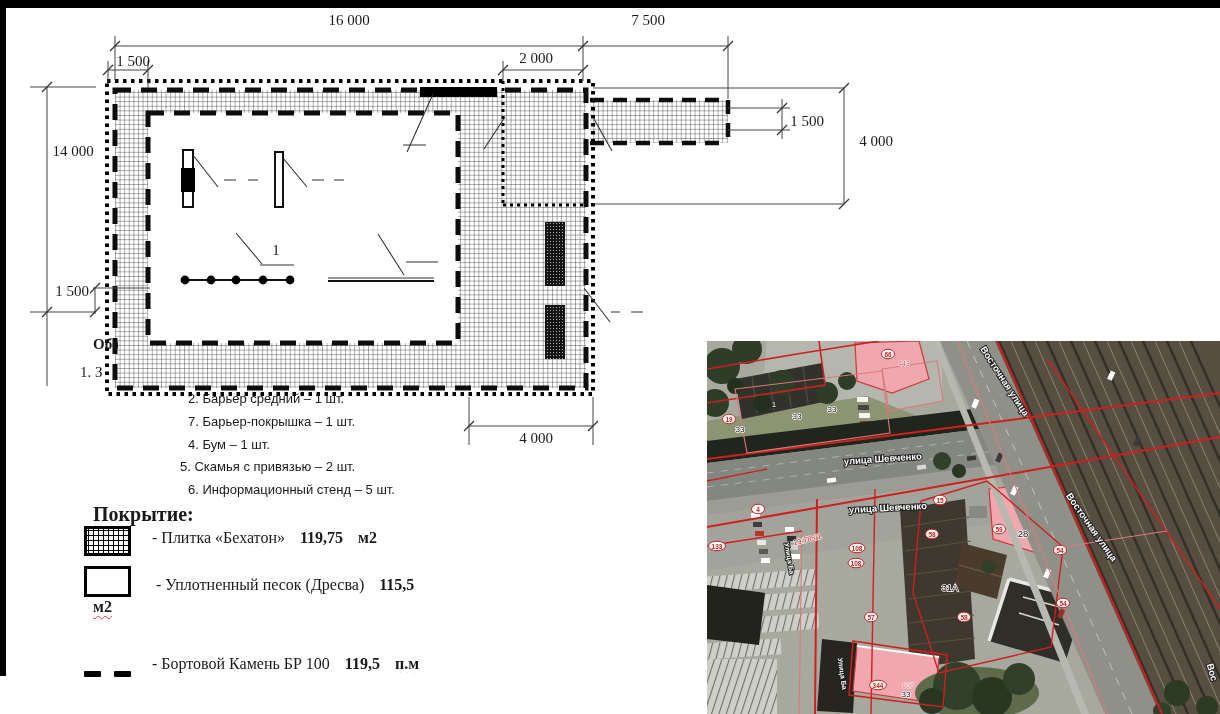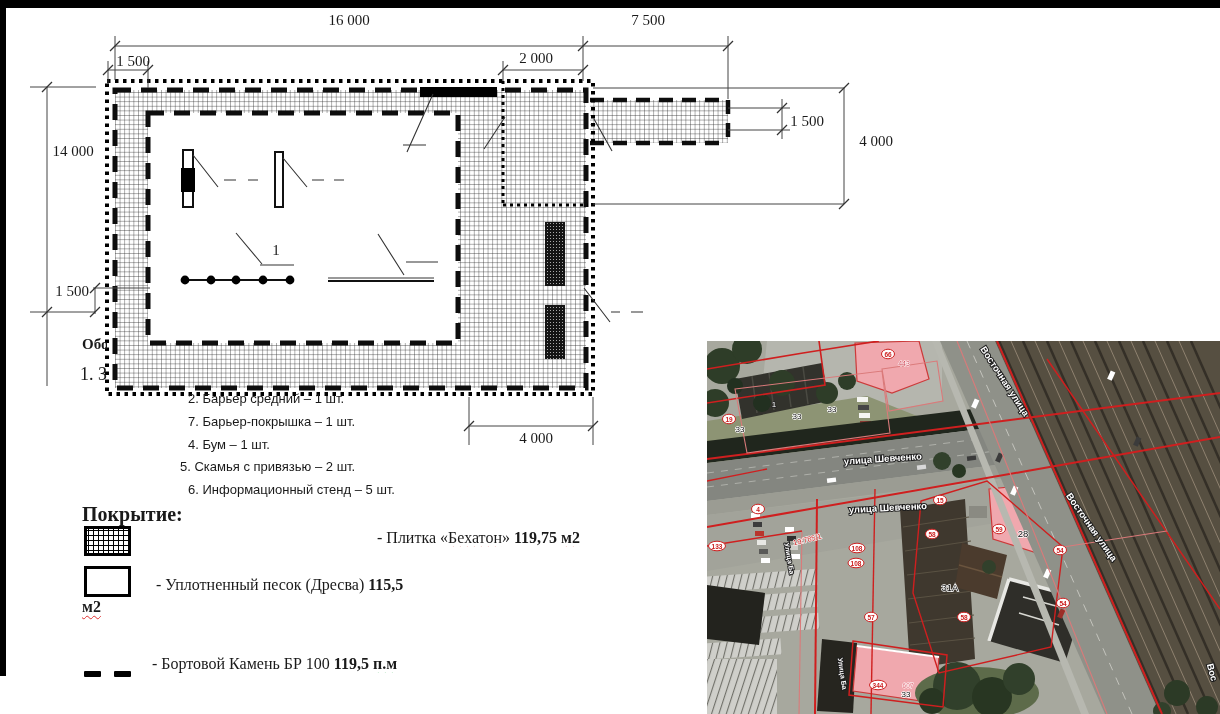--- a/index.html
+++ b/index.html
@@ -1,21 +1,21 @@
 <!DOCTYPE html>
 <html><head>
 <meta charset="utf-8">
 <style>
   html,body{margin:0;padding:0;}
   body{width:1220px;height:714px;position:relative;overflow:hidden;background:#ffffff;
        font-family:"Liberation Serif", serif;color:#1a1a1a;}
   .abs{position:absolute;}
   .serif{font-family:"Liberation Serif", serif;}
   .sans{font-family:"Liberation Sans", sans-serif;}
-  .b{font-weight:bold;}
+  .b{font-weight:bold;margin-left:11px;}
   .nowrap{white-space:nowrap;overflow:hidden;}
   .wavy-red{text-decoration:underline;text-decoration-style:wavy;text-decoration-color:#e03030;
             text-decoration-thickness:1px;text-underline-offset:3px;}
   .wavy-green{text-decoration:underline;text-decoration-style:wavy;text-decoration-color:#27a844;
             text-decoration-thickness:1px;text-underline-offset:3px;}
   .edge{background:#000;}
   .item{font-size:13px;line-height:20px;}
   .cov{font-size:16px;}
   .sw{box-sizing:border-box;border:3px solid #000;background:#fff;}
   .sw-hatch{background-image:linear-gradient(#000 1px, transparent 1px),
@@ -111,35 +111,35 @@
     <text x="73" y="156">14 000</text>
     <text x="72" y="296">1 500</text>
     <text x="807" y="126">1 500</text>
     <text x="876" y="146">4 000</text>
     <text x="536" y="443">4 000</text>
     <text x="276" y="255">1</text>
   </g>
 </svg>
 
 <div class="abs serif b nowrap" style="left:82px;top:336px;width:25px;font-size:15px;">Обо</div>
-<div class="abs serif nowrap" style="left:80px;top:364px;width:27px;font-size:18px;">1. З</div>
+<div class="abs serif nowrap" style="left:80px;top:364px;width:27px;font-size:15px;">1. З</div>
 
 <div class="abs sans item" style="left:188px;top:389px;">2. Барьер средний – 1 шт.</div>
 <div class="abs sans item" style="left:188px;top:412px;">7. Барьер-покрышка – 1 шт.</div>
 <div class="abs sans item" style="left:188px;top:435px;">4. Бум – 1 шт.</div>
 <div class="abs sans item" style="left:180px;top:457px;">5. Скамья с привязью – 2 шт.</div>
 <div class="abs sans item" style="left:188px;top:480px;">6. Информационный стенд – 5 шт.</div>
 
 <div class="abs serif b" style="left:82px;top:503px;font-size:20px;">Покрытие:</div>
 
 <div class="abs sw sw-hatch" style="left:84px;top:526px;width:47px;height:30px;"></div>
 <div class="abs sw" style="left:84px;top:566px;width:47px;height:31px;"></div>
 <div class="abs dash-swatch" style="left:84px;top:663px;"><span></span><span></span></div>
 
-<div class="abs serif cov nowrap" style="left:160px;top:529px;width:420px;text-align:right;">
+<div class="abs serif cov nowrap" style="left:152px;top:529px;width:420px;">
   <span>- Плитка «</span><span class="wavy-red">Бехатон</span><span>» </span><span class="b">119,75 </span><span class="b wavy-red">м2</span>
 </div>
 <div class="abs serif cov nowrap" style="left:156px;top:576px;width:420px;">
   <span>- Уплотненный песок (Дресва) </span><span class="b">115,5</span>
 </div>
 <div class="abs serif cov b wavy-red" style="left:82px;top:598px;">м2</div>
 <div class="abs serif cov nowrap" style="left:152px;top:655px;width:420px;">
   <span>- Бортовой Камень БР 100 </span><span class="b">119,5 </span><span class="b wavy-green">п.м</span>
 </div>
 

